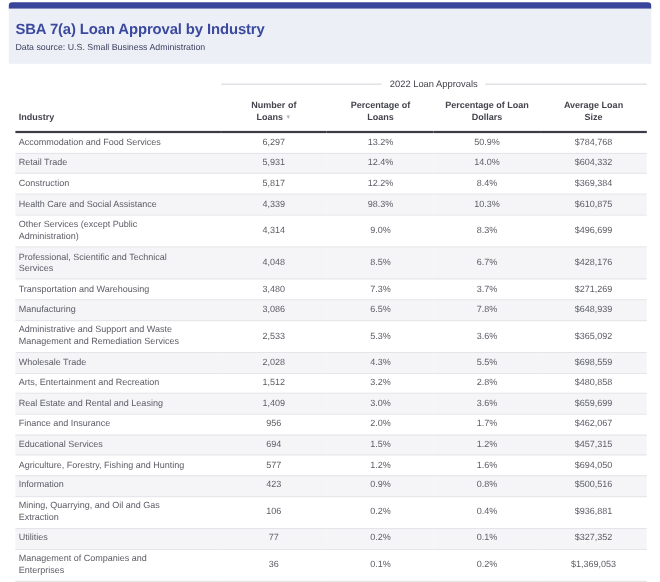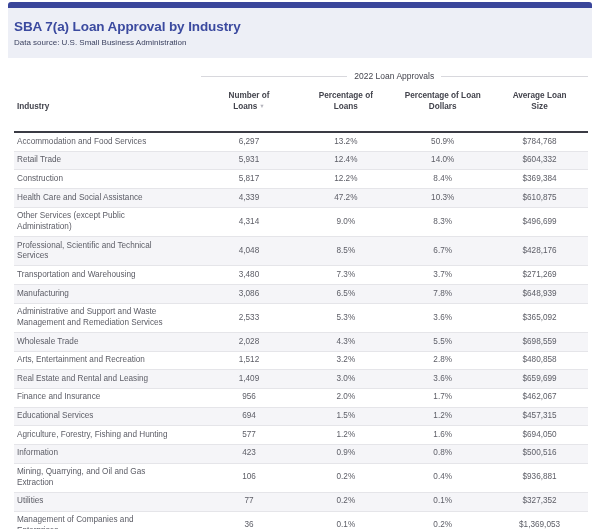--- a/index.html
+++ b/index.html
@@ -57,21 +57,21 @@
     white-space: nowrap;
   }
   table { width: 100%; border-collapse: collapse; table-layout: fixed; }
   thead tr { border-bottom: 2px solid var(--header-border); }
   th {
     font-size: 8.2px;
     font-weight: bold;
     color: var(--header-text);
     vertical-align: bottom;
     text-align: center;
-    padding: 6px 2px 19px;
+    padding: 6px 2px 7px;
     line-height: 1.35;
   }
   th .hdr-label { white-space: pre-line; }
   th:first-child { width: 32.5%; text-align: left; padding-left: 3px; margin-left: 16px; }
   .sort {
     color: var(--sort-icon);
     font-size: 5.5px;
     margin-left: 2px;
     vertical-align: 1.5px;
   }
@@ -153,21 +153,21 @@
           <tr>
             <td>Construction</td>
             <td>5,817</td>
             <td>12.2%</td>
             <td>8.4%</td>
             <td>$369,384</td>
           </tr>
           <tr class="striped">
             <td>Health Care and Social Assistance</td>
             <td>4,339</td>
-            <td>47.2%</td>
+            <td>98.3%</td>
             <td>10.3%</td>
             <td>$610,875</td>
           </tr>
           <tr>
             <td>Other Services (except Public
 Administration)</td>
             <td>4,314</td>
             <td>9.0%</td>
             <td>8.3%</td>
             <td>$496,699</td>

